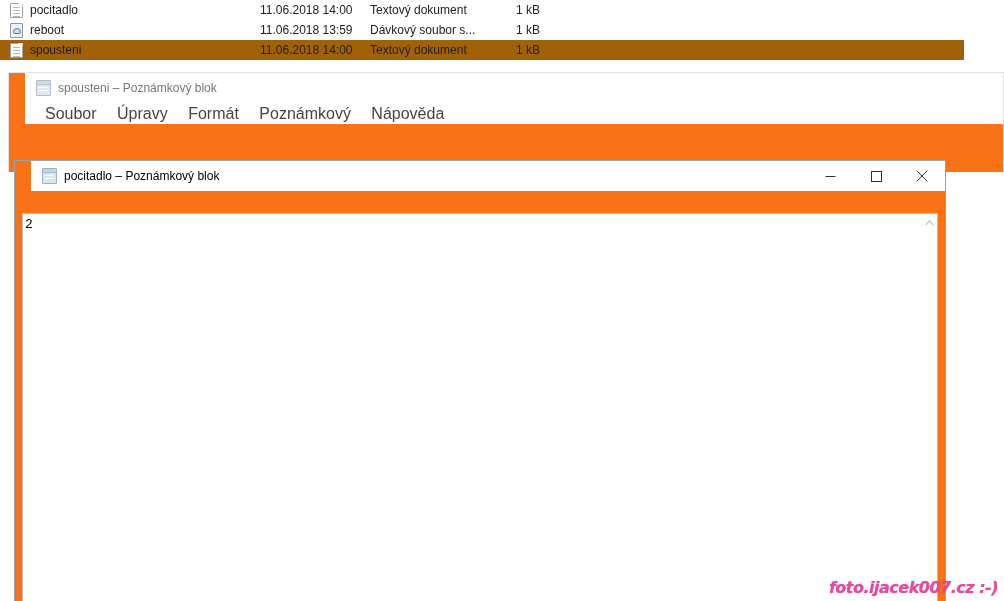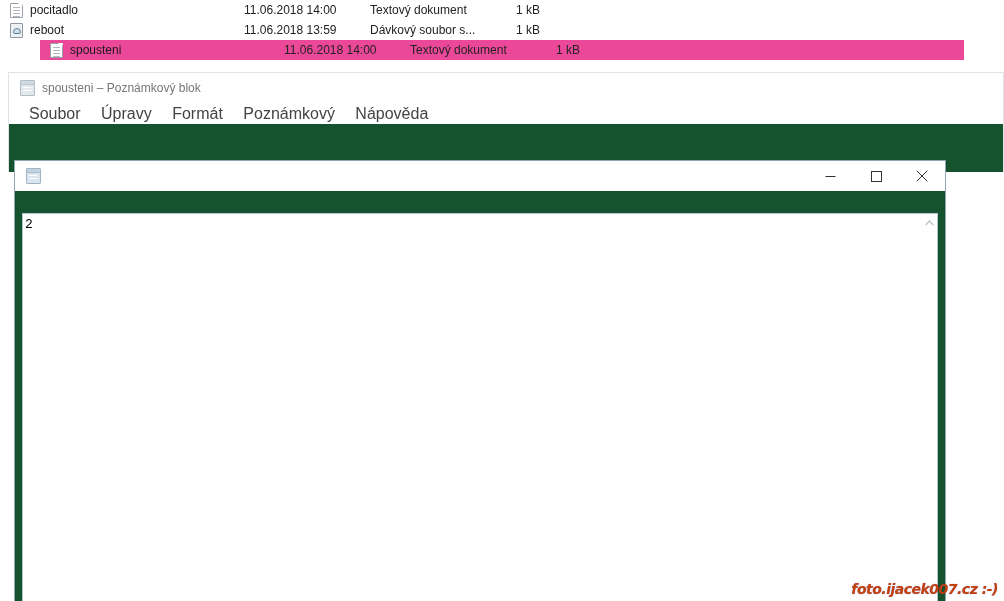--- a/index.html
+++ b/index.html
@@ -26,31 +26,30 @@
   }
   .file-row {
     position: relative;
     height: 20px;
     line-height: 20px;
     font-size: 12px;
     color: #1a1a1a;
     white-space: nowrap;
   }
   .file-row.selected {
-    background: #ec4899;
-    margin-left: 40px;
+    background: #a16207;
   }
   .file-row .cell-name {
     position: absolute;
     left: 30px;
     top: 0;
   }
   .file-row .cell-date {
     position: absolute;
-    left: 244px;
+    left: 260px;
     top: 0;
     color: #222;
     text-align: center;
   }
   .file-row .cell-type {
     position: absolute;
     left: 370px;
     top: 0;
     color: #222;
   }
@@ -109,22 +108,23 @@
     width: 8px; height: 6px;
     border: 1px solid #5d7f96;
     border-radius: 4px 4px 2px 2px;
     background: #cfe0ea;
     box-sizing: border-box;
   }
 
   
   .np-window {
     position: absolute;
-    background: #14532d;
-    box-sizing: border-box;
+    background: #f97316;
+    box-sizing: border-box;
+    padding-left: 16px;
   }
   .np-titlebar {
     position: relative;
     height: 30px;
     background: #ffffff;
   }
   .np-title-icon {
     position: absolute;
     left: 11px;
     top: 7px;
@@ -277,24 +277,24 @@
     align-items: center;
     justify-content: center;
   }
 
   
   #watermark {
     position: absolute;
     right: 6px;
     bottom: 4px;
     font-family: "DejaVu Sans", sans-serif;
-    font-size: 14px;
+    font-size: 16px;
     font-style: italic;
     font-weight: bold;
-    color: #c2410c;
+    color: #ec4899;
     letter-spacing: -0.5px;
     white-space: nowrap;
     text-shadow: 0 0 1px rgba(43,17,168,0.5);
     z-index: 50;
   }
 </style>
 </head>
 <body>
 
 <div id="explorer-list">
@@ -340,20 +340,21 @@
     <span class="np-menu-item">Nápověda</span>
   </div>
 
 
 </div>
 
 <div class="np-window" id="win-pocitadlo">
 
   <div class="np-titlebar">
     <span class="np-title-icon"></span>
+    <span class="np-title-text">pocitadlo – Poznámkový blok</span>
 
     <div class="np-caption-buttons">
       <div class="np-capbtn">
         <svg width="11" height="11" viewBox="0 0 11 11" aria-hidden="true">
           <line x1="0.5" y1="5.5" x2="10.5" y2="5.5" stroke="#333" stroke-width="1"></line>
         </svg>
       </div>
       <div class="np-capbtn">
         <svg width="11" height="11" viewBox="0 0 11 11" aria-hidden="true">
           <rect x="0.5" y="0.5" width="10" height="10" fill="none" stroke="#333" stroke-width="1"></rect>

